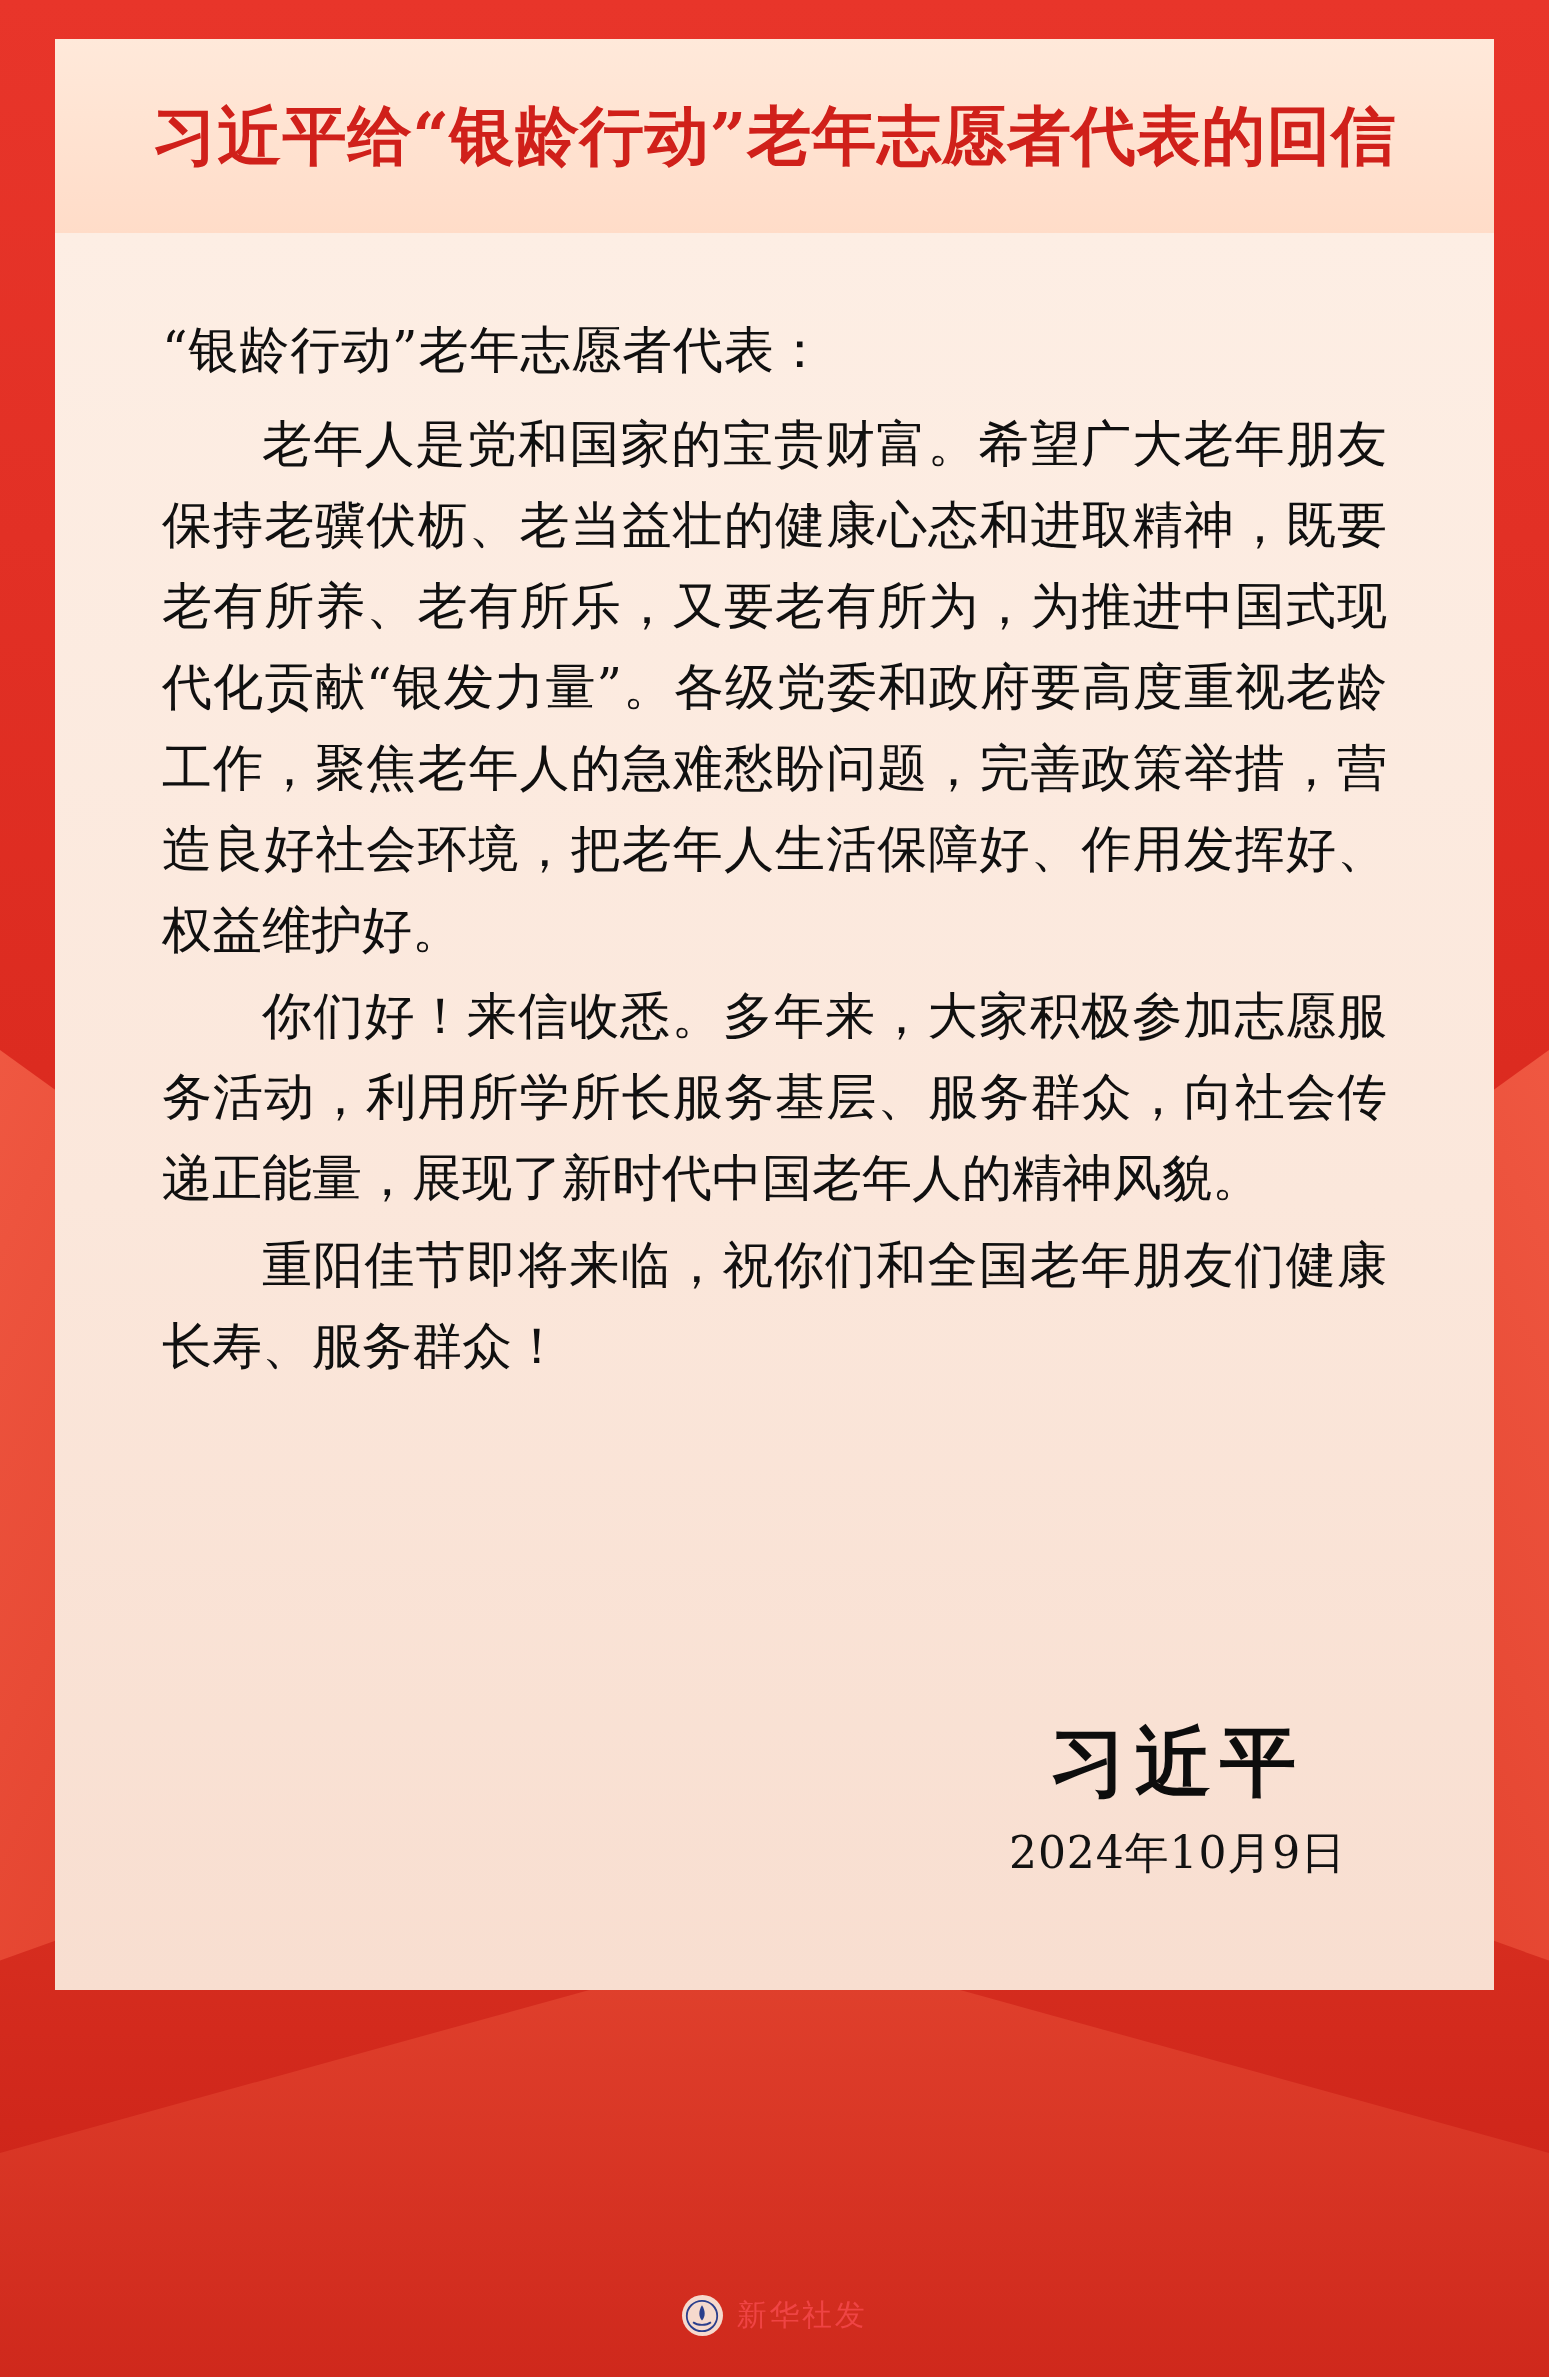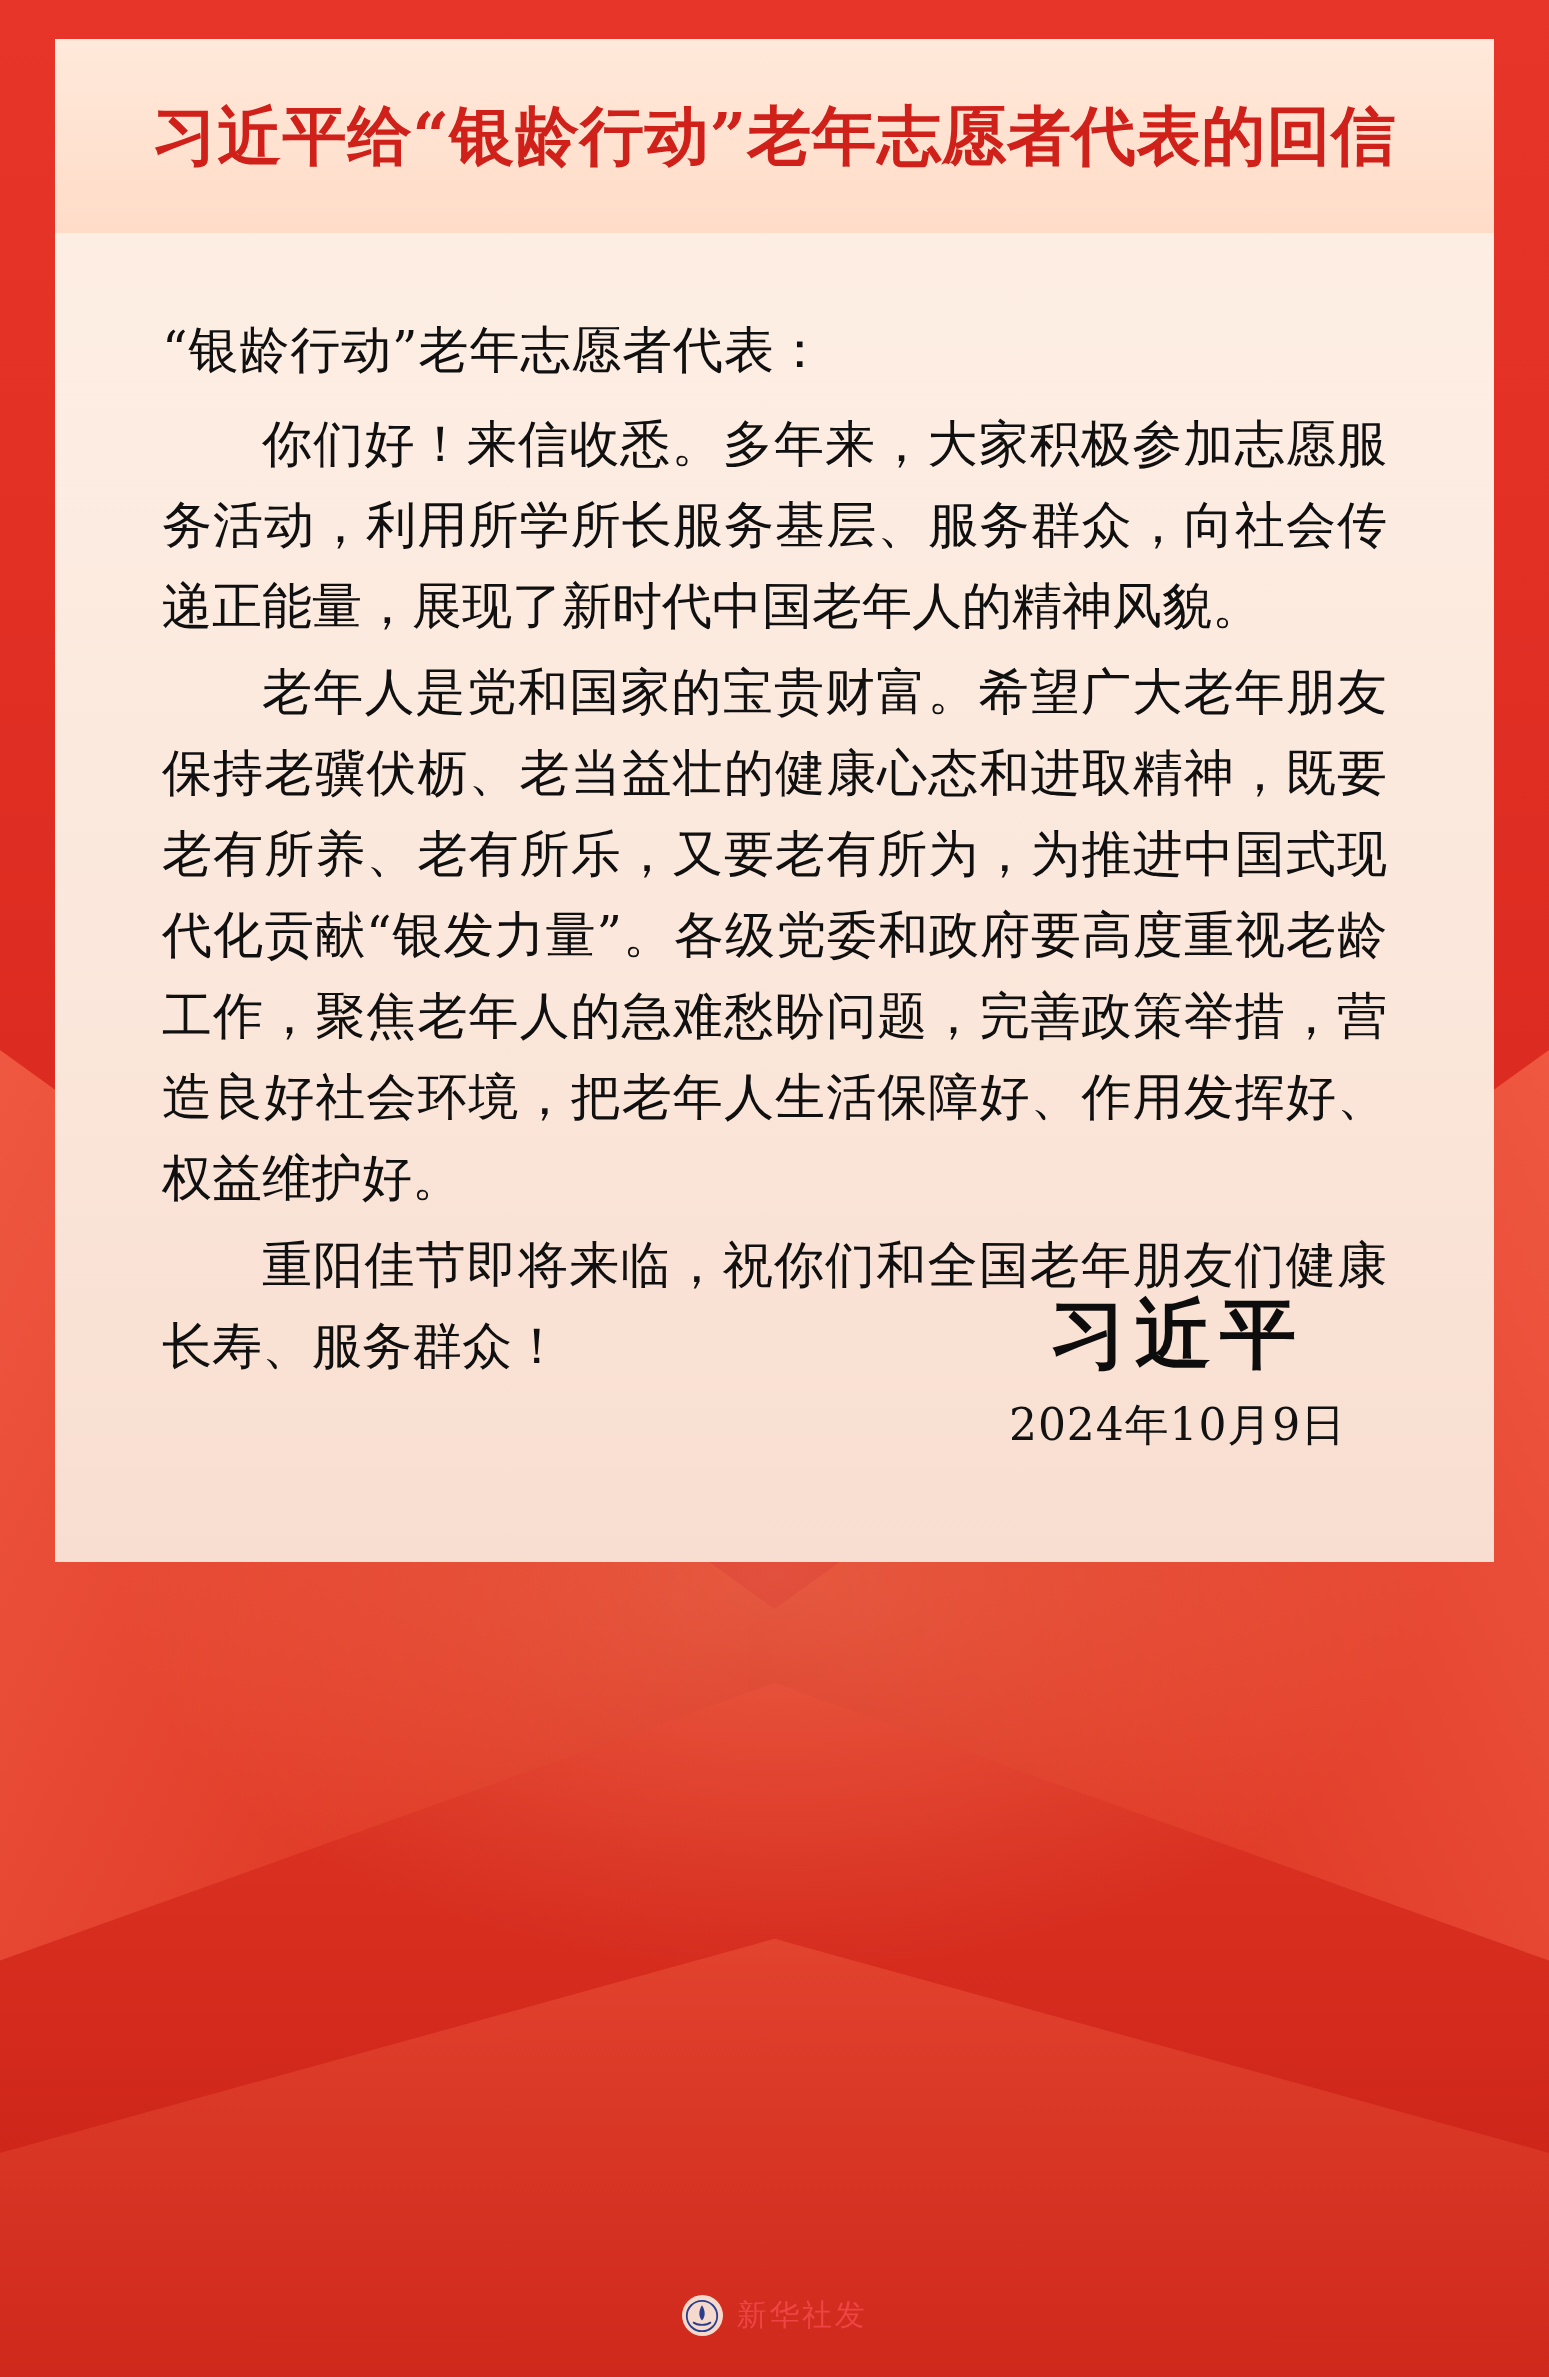--- a/index.html
+++ b/index.html
@@ -102,21 +102,21 @@
     color: #d0201a;
     white-space: nowrap;
   }
 
   
   .letter-card {
     position: absolute;
     left: 55px;
     top: 233px;
     width: 1439px;
-    height: 1329px;
+    height: 1757px;
     background: linear-gradient(180deg, #fdeee4 0%, #fbe7db 55%, #f8ded0 100%);
     box-sizing: border-box;
     padding: 80px 107px 36px 107px;
   }
 
   .salutation {
     font-family: "DejaVu Serif", "Liberation Serif", serif;
     font-size: 50px;
     color: #101010;
     line-height: 1.5;
@@ -196,22 +196,22 @@
   <div class="fold-bottom"></div>
   <div class="fold-bottom2"></div>
   <div class="glow"></div>
 
   <div class="title-bar">
     <div class="title-text">习近平给“银龄行动”老年志愿者代表的回信</div>
   </div>
 
   <div class="letter-card">
     <p class="salutation">“银龄行动”老年志愿者代表：</p>
+    <p class="para">老年人是党和国家的宝贵财富。希望广大老年朋友保持老骥伏枥、老当益壮的健康心态和进取精神，既要老有所养、老有所乐，又要老有所为，为推进中国式现代化贡献“银发力量”。各级党委和政府要高度重视老龄工作，聚焦老年人的急难愁盼问题，完善政策举措，营造良好社会环境，把老年人生活保障好、作用发挥好、权益维护好。</p>
     <p class="para">你们好！来信收悉。多年来，大家积极参加志愿服务活动，利用所学所长服务基层、服务群众，向社会传递正能量，展现了新时代中国老年人的精神风貌。</p>
-    <p class="para">老年人是党和国家的宝贵财富。希望广大老年朋友保持老骥伏枥、老当益壮的健康心态和进取精神，既要老有所养、老有所乐，又要老有所为，为推进中国式现代化贡献“银发力量”。各级党委和政府要高度重视老龄工作，聚焦老年人的急难愁盼问题，完善政策举措，营造良好社会环境，把老年人生活保障好、作用发挥好、权益维护好。</p>
     <p class="para">重阳佳节即将来临，祝你们和全国老年朋友们健康长寿、服务群众！</p>
 
     <div class="signature-block">
       <div class="signature">习近平</div>
       <div class="sig-date">2024年10月9日</div>
     </div>
   </div>
 
   <div class="footer">
     <span class="footer-logo">

